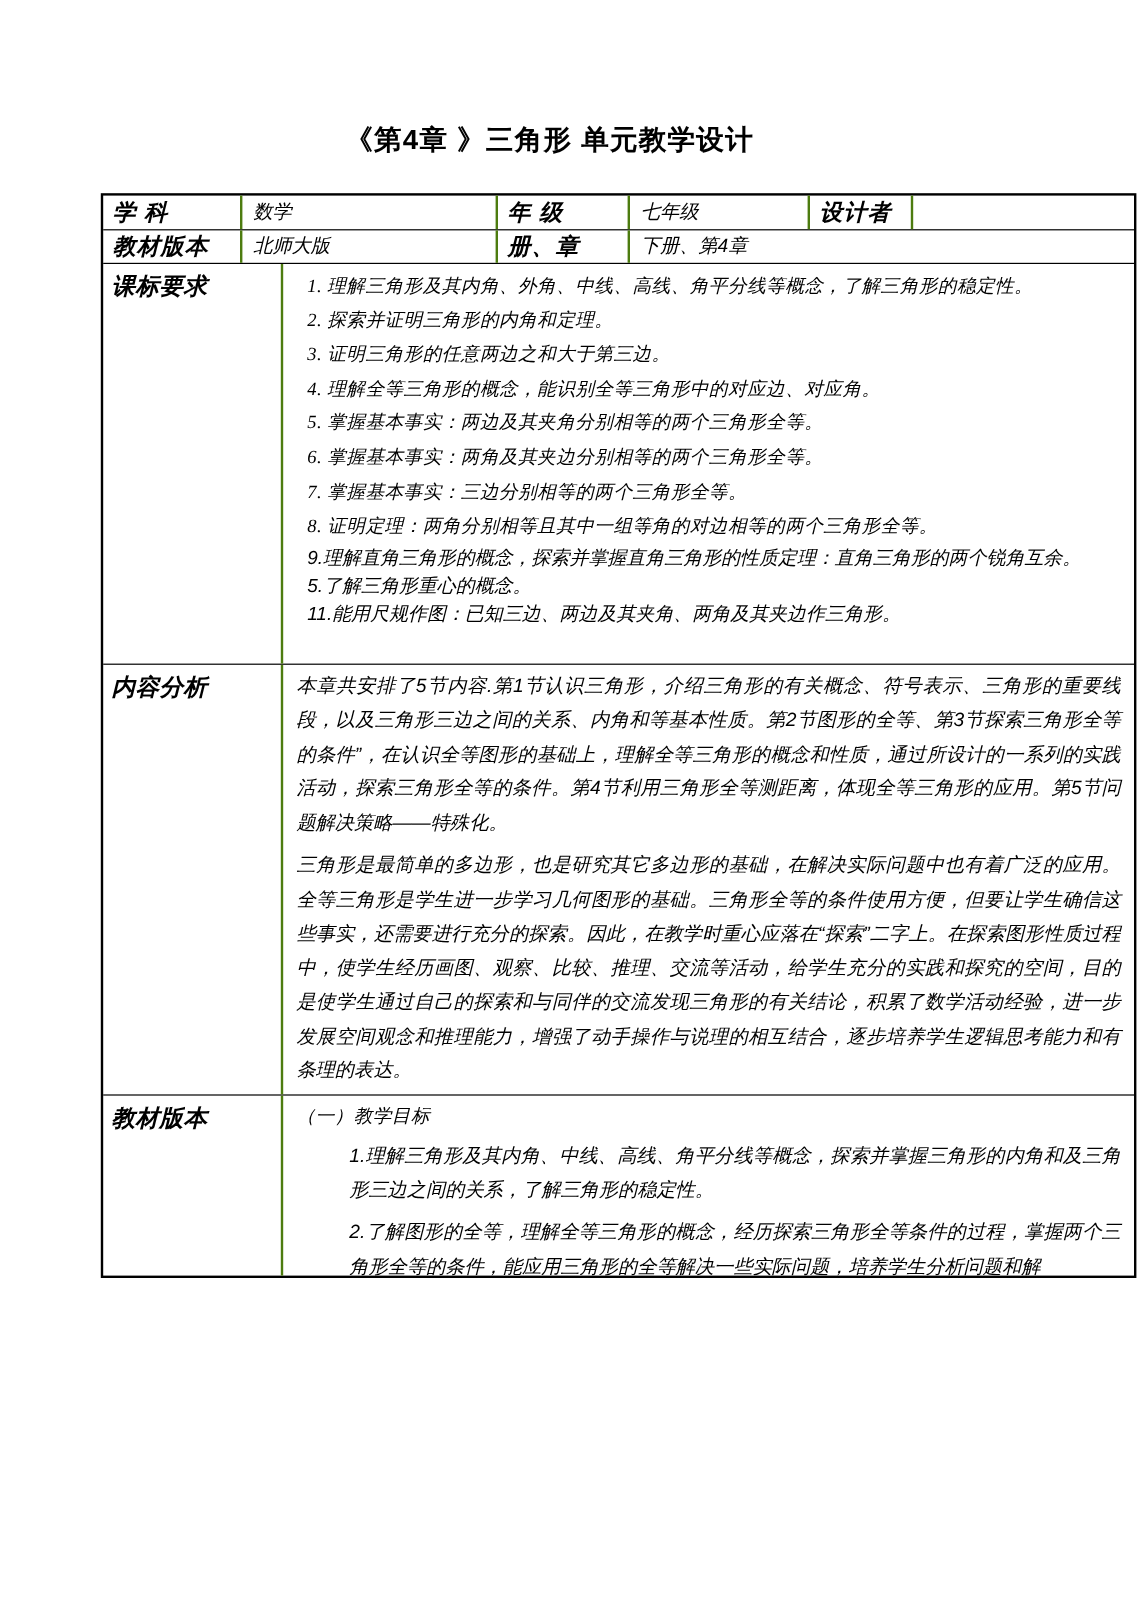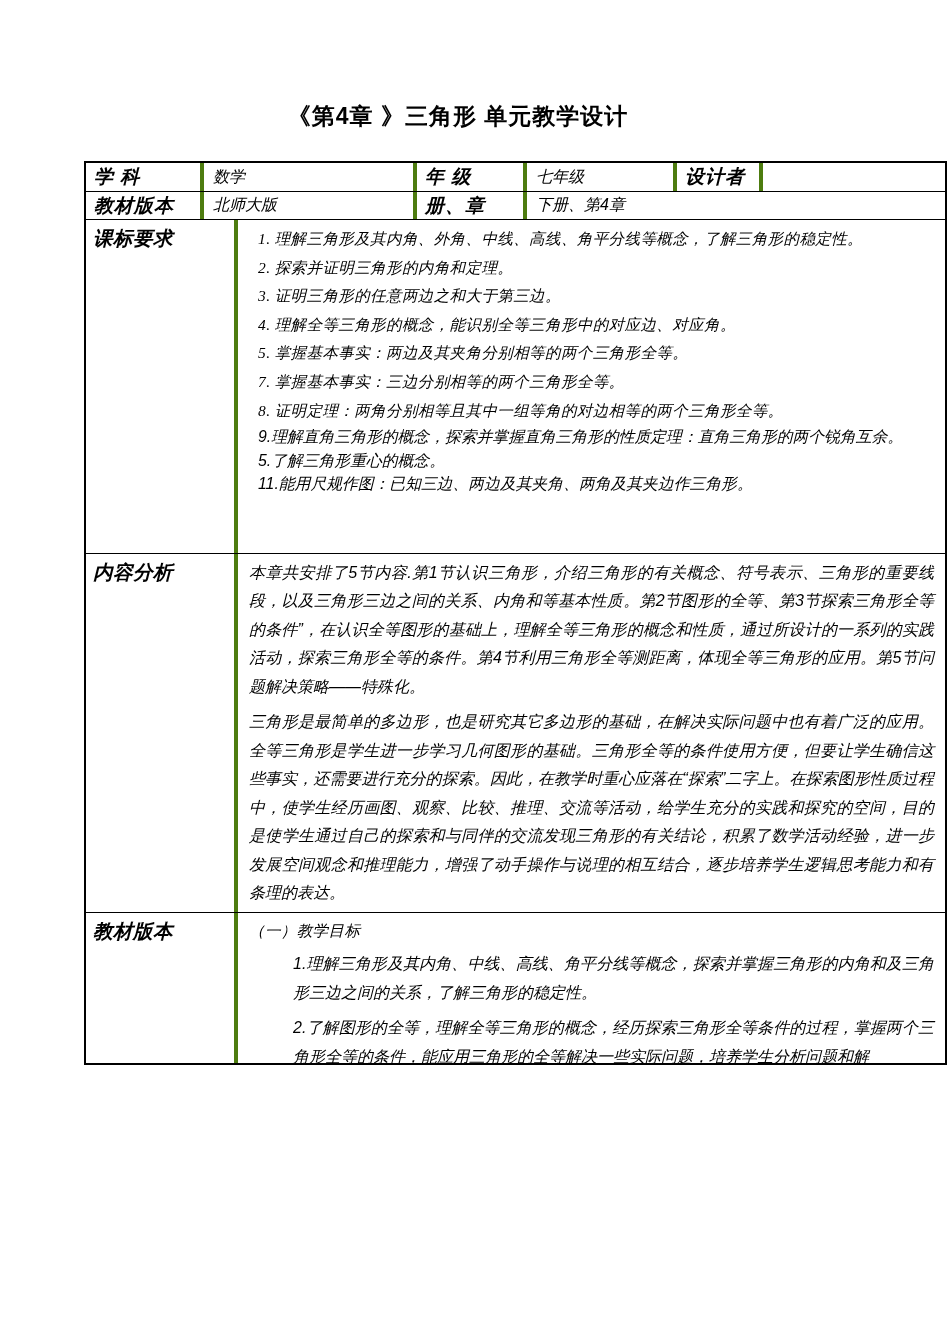--- a/index.html
+++ b/index.html
@@ -25,21 +25,21 @@
   .tbl {
     position: absolute;
     left: 84px; top: 161px;
     width: 863px;
     border: 2px solid #000;
     background: #fff;
     font-style: italic;
   }
   .r { display: flex; align-items: stretch; }
   .r + .r { border-top: 1px solid #000; }
-  .c { border-left: 4px solid #4d7c0f; min-width: 0; }
+  .c { border-left: 2px solid #4d7c0f; min-width: 0; }
   .c:first-child { border-left: none; }
 
   
   .meta-r { height: 28px; }
   .meta-label {
     font-weight: bold; font-size: 19px;
     display: flex; align-items: center;
     padding: 0 8px; letter-spacing: 1px;
     white-space: nowrap; overflow: hidden;
   }
@@ -118,20 +118,21 @@
   </div>
 
   <div class="r">
     <div class="c sec-label">课标要求</div>
     <div class="c sec-content h-curriculum">
       <p class="li-serif">1. 理解三角形及其内角、外角、中线、高线、角平分线等概念，了解三角形的稳定性。</p>
       <p class="li-serif">2. 探索并证明三角形的内角和定理。</p>
       <p class="li-serif">3. 证明三角形的任意两边之和大于第三边。</p>
       <p class="li-serif">4. 理解全等三角形的概念，能识别全等三角形中的对应边、对应角。</p>
       <p class="li-serif">5. 掌握基本事实：两边及其夹角分别相等的两个三角形全等。</p>
+      <p class="li-serif">6. 掌握基本事实：两角及其夹边分别相等的两个三角形全等。</p>
       <p class="li-serif">7. 掌握基本事实：三边分别相等的两个三角形全等。</p>
       <p class="li-serif">8. 证明定理：两角分别相等且其中一组等角的对边相等的两个三角形全等。</p>
       <p class="li-sans">9.理解直角三角形的概念，探索并掌握直角三角形的性质定理：直角三角形的两个锐角互余。</p>
       <p class="li-sans">5.了解三角形重心的概念。</p>
       <p class="li-sans">11.能用尺规作图：已知三边、两边及其夹角、两角及其夹边作三角形。</p>
     </div>
   </div>
 
   <div class="r">
     <div class="c sec-label">内容分析</div>

